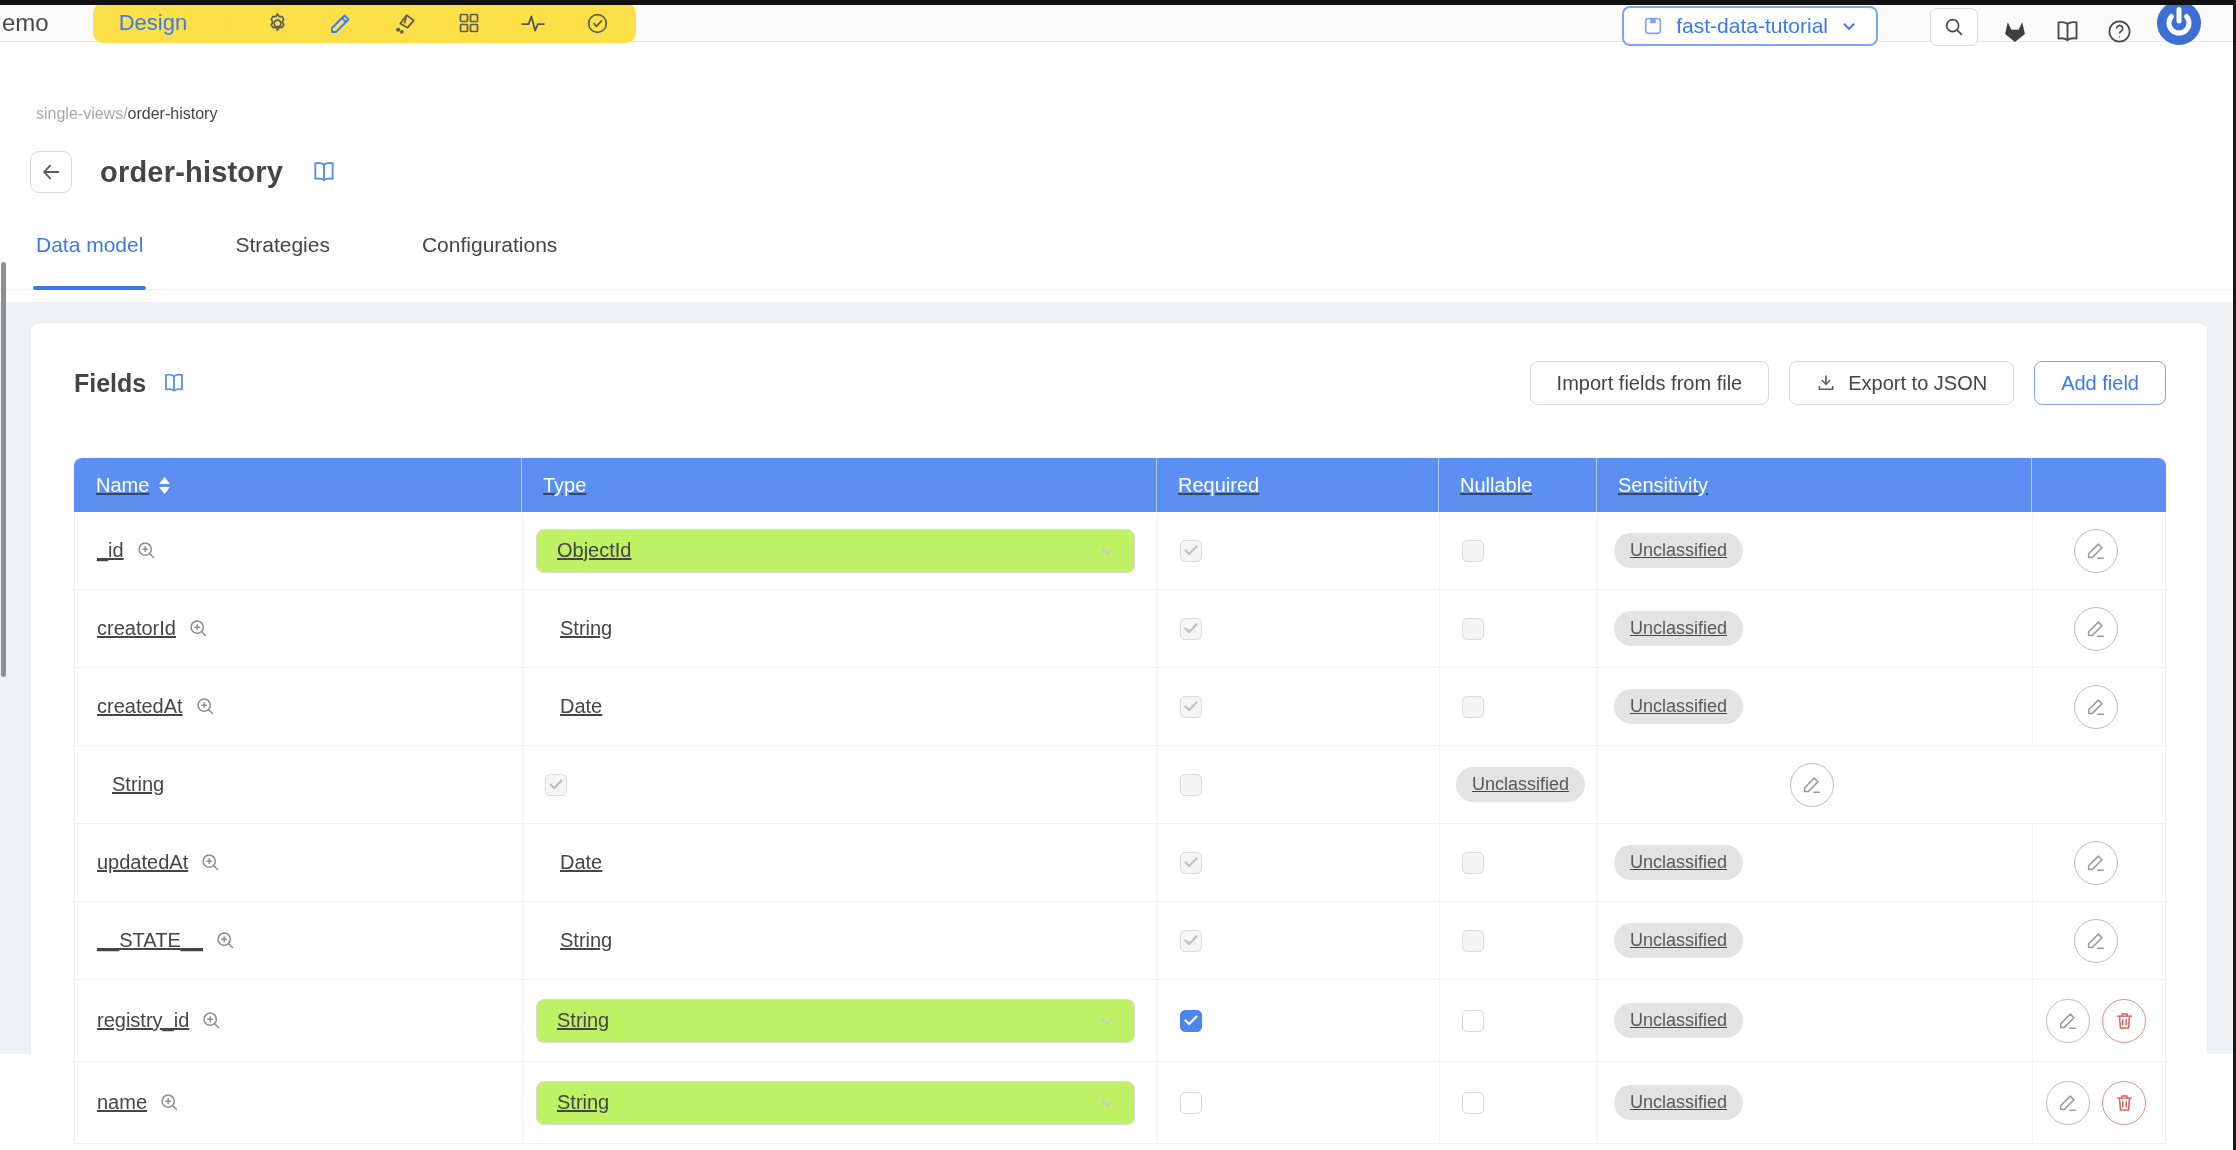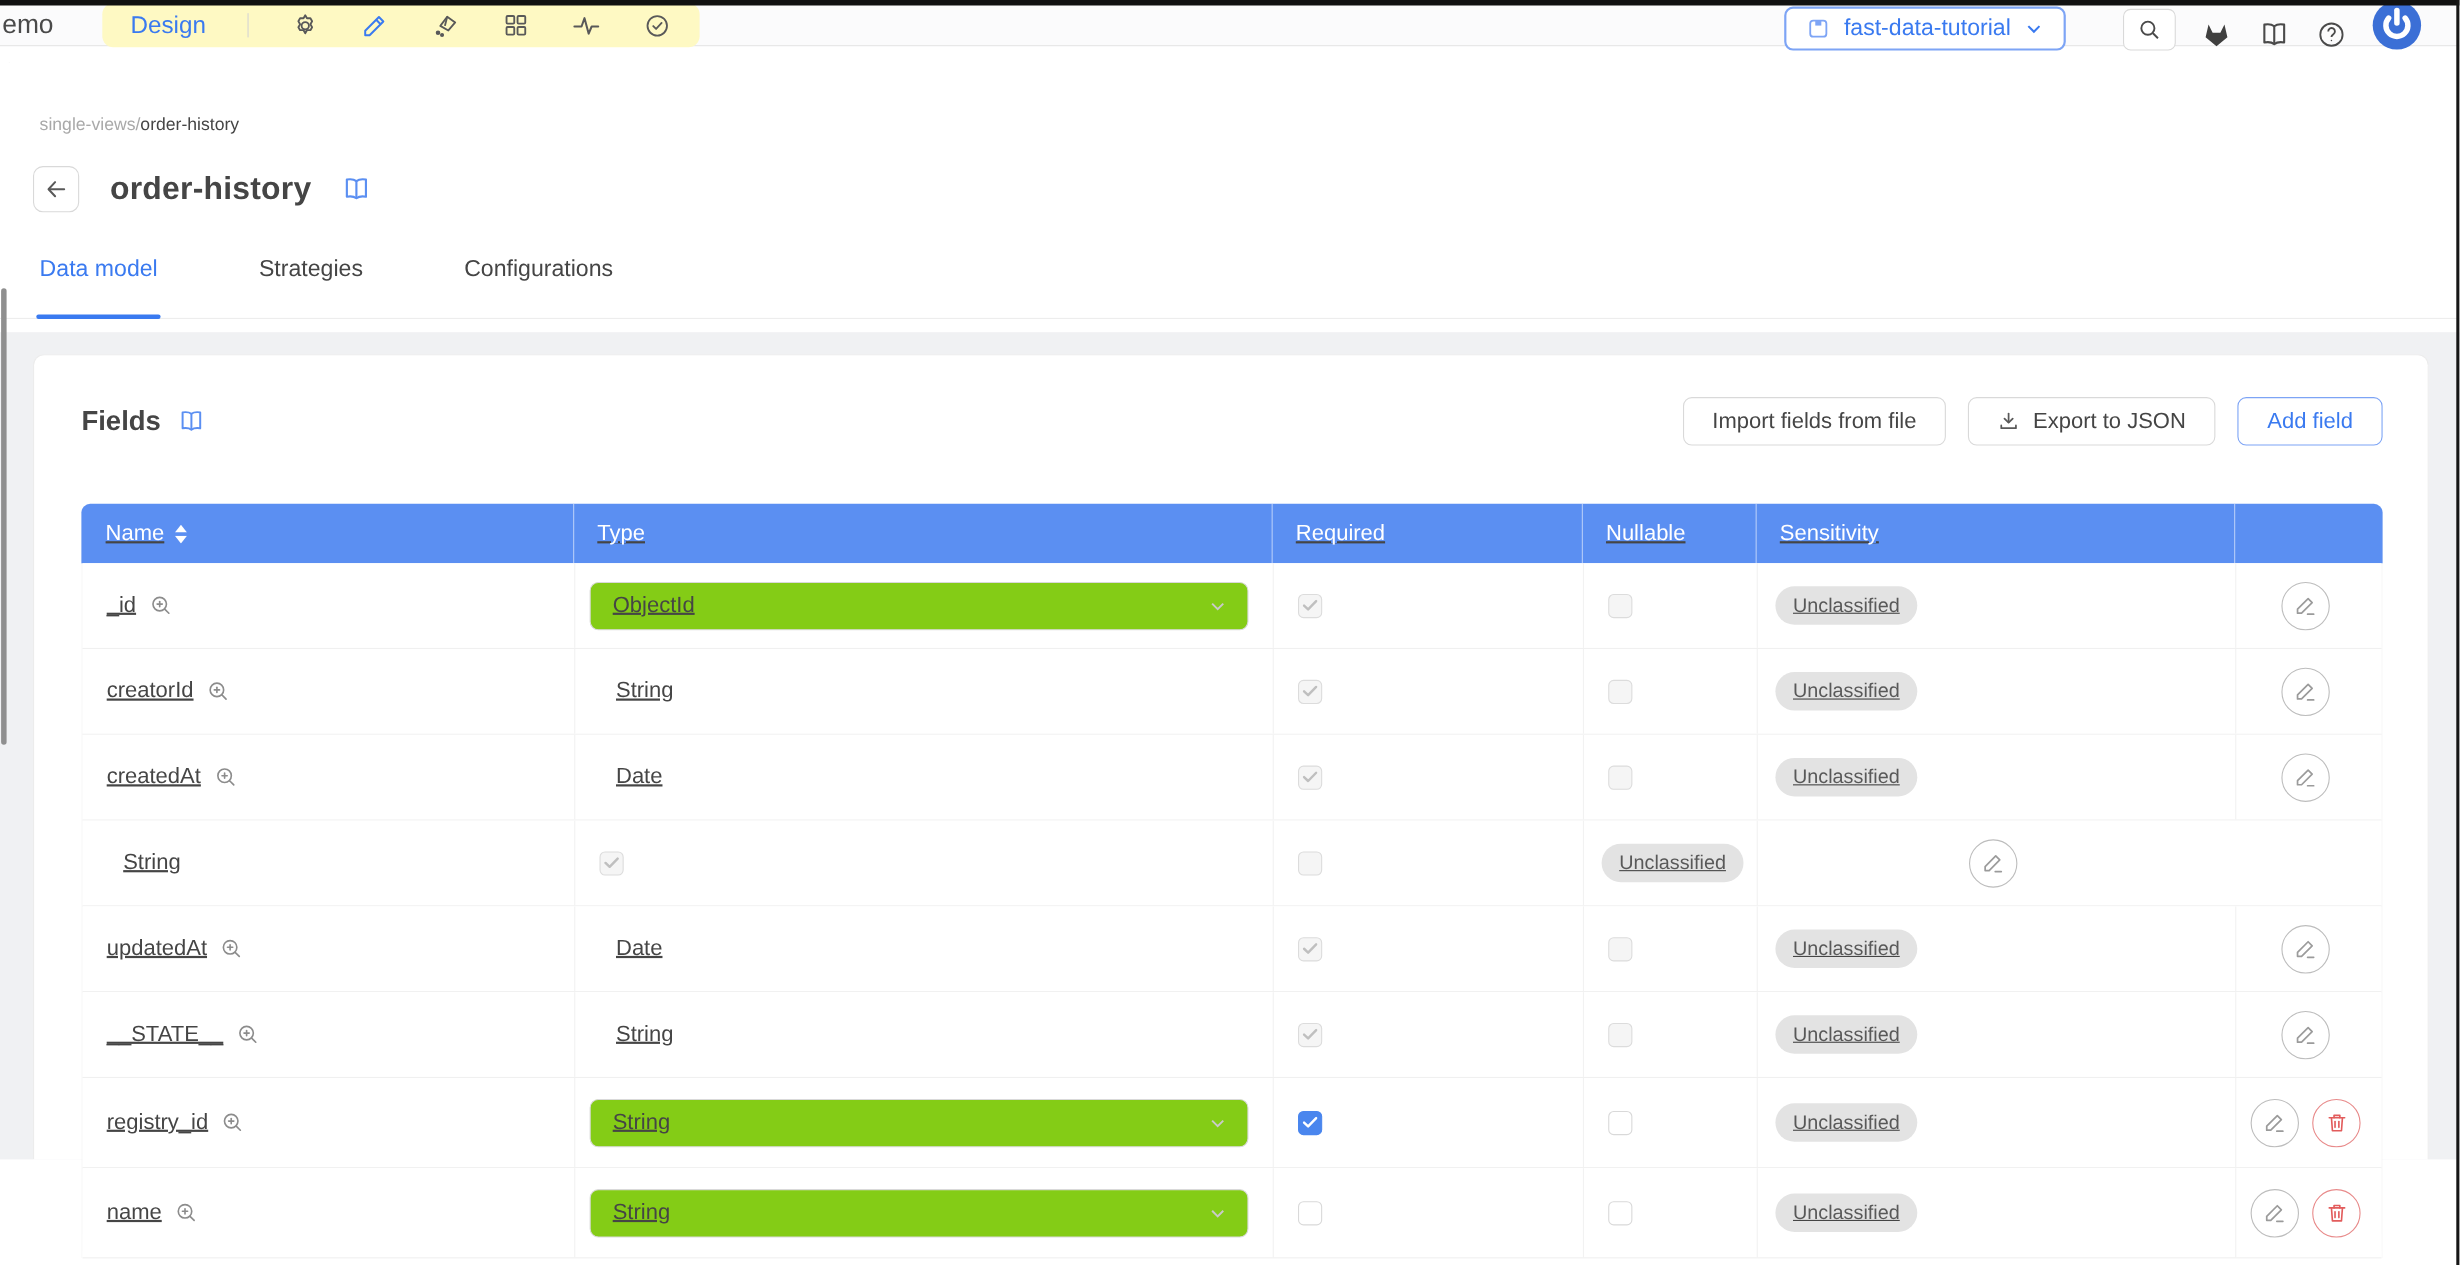--- a/index.html
+++ b/index.html
@@ -7,21 +7,21 @@
   body { font-family:"Liberation Sans", sans-serif; color:#454545; background:#fff; position:relative; }
 
   
   .window-top    { position:absolute; top:0; left:0; width:100%; height:5px; background:#111; z-index:60; }
   .window-right  { position:absolute; top:0; right:0; width:3px; height:100%; background:#161616; z-index:60; }
 
   
   .navbar { position:absolute; top:5px; left:0; width:100%; height:37px; background:#fbfbfc;
             border-bottom:1px solid #e6e6e6; display:flex; align-items:center; z-index:40; }
   .workspace-label { font-size:24px; color:#4a4a4a; margin-left:2px; white-space:nowrap; }
-  .design-pill { margin-left:44px; height:40px; background:#fef9c3; border-radius:10px;
+  .design-pill { margin-left:44px; height:40px; background:#fde047; border-radius:10px;
                  display:flex; align-items:center; gap:38px; padding:0 26px; }
   .design-pill .design-label { color:#3a7af0; font-size:22px; }
   .pill-divider { width:1px; height:22px; background:#d4d4d4; }
   .pill-icon { width:26px; height:26px; display:flex; align-items:center; justify-content:center; color:#595959; }
   .pill-icon svg { display:block; }
   .pill-icon.blue { color:#3a7af0; }
 
   .nav-right { margin-left:auto; display:flex; align-items:flex-end; margin-right:30px; }
   .branch-btn { height:40px; border:2px solid #7da4f5; border-radius:8px; background:#fff;
                 display:flex; align-items:center; gap:12px; padding:0 18px; margin-right:52px; }
@@ -83,21 +83,21 @@
   .t-row .cell { display:flex; align-items:center; padding-left:22px; }
   .t-row .cell + .cell { border-left:1px solid #f2f2f2; }
   .t-row { height:78px; }
   .t-row.tall { height:82px; }
 
   .field-name { font-size:20px; color:#454545; margin-right:12px; }
   .detail-icon { color:#8c8c8c; display:flex; }
 
   .cell.type-cell { padding-right:22px; padding-left:13px; }
   .type-text { font-size:20px; color:#454545; margin-left:24px; }
-  .type-select { width:100%; height:44px; border:1px solid #d9d9d9; border-radius:8px; background:#84cc16;
+  .type-select { width:100%; height:44px; border:1px solid #d9d9d9; border-radius:8px; background:#bef264;
                  display:flex; align-items:center; padding:0 18px 0 20px; }
   .type-select .ts-label { font-size:20px; color:#454545; }
   .type-select .ts-chevron { margin-left:auto; color:#c9c9c9; display:flex; }
 
   .cb { width:22px; height:22px; border-radius:5px; border:1.5px solid #d9d9d9; background:#fff;
         display:flex; align-items:center; justify-content:center; }
   .cb svg { display:none; }
   .cb.checked { background:#4a86ee; border-color:#4a86ee; color:#fff; }
   .cb.checked svg { display:block; }
   .cb.checked-disabled { background:#f5f5f5; border-color:#dcdcdc; color:#bfbfbf; }

